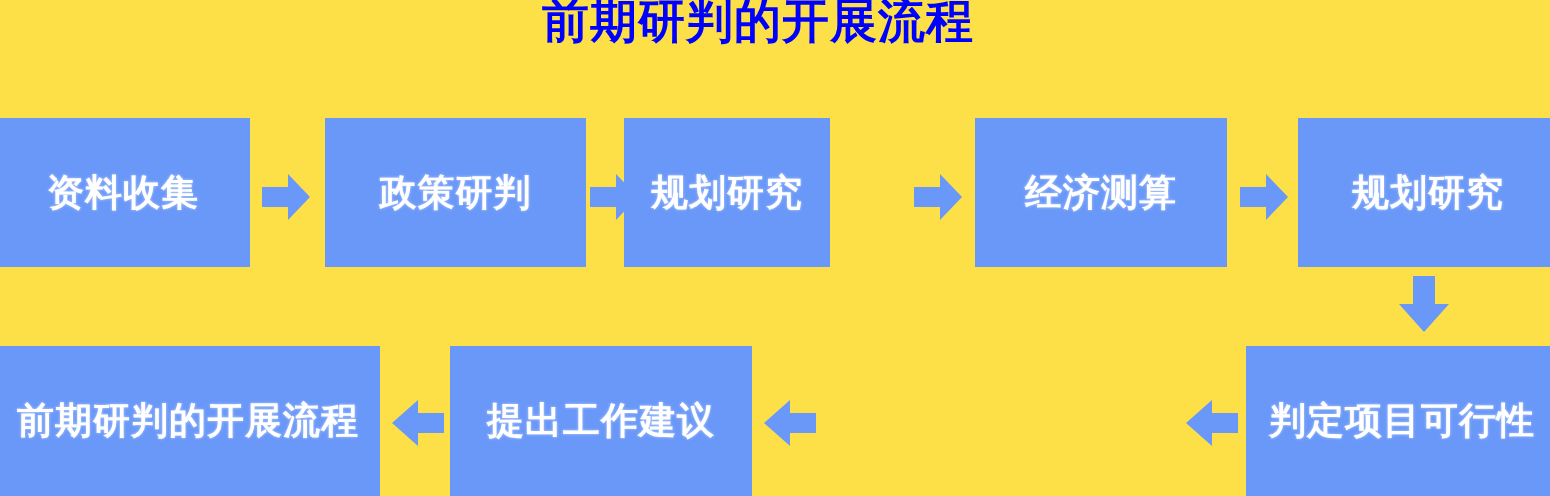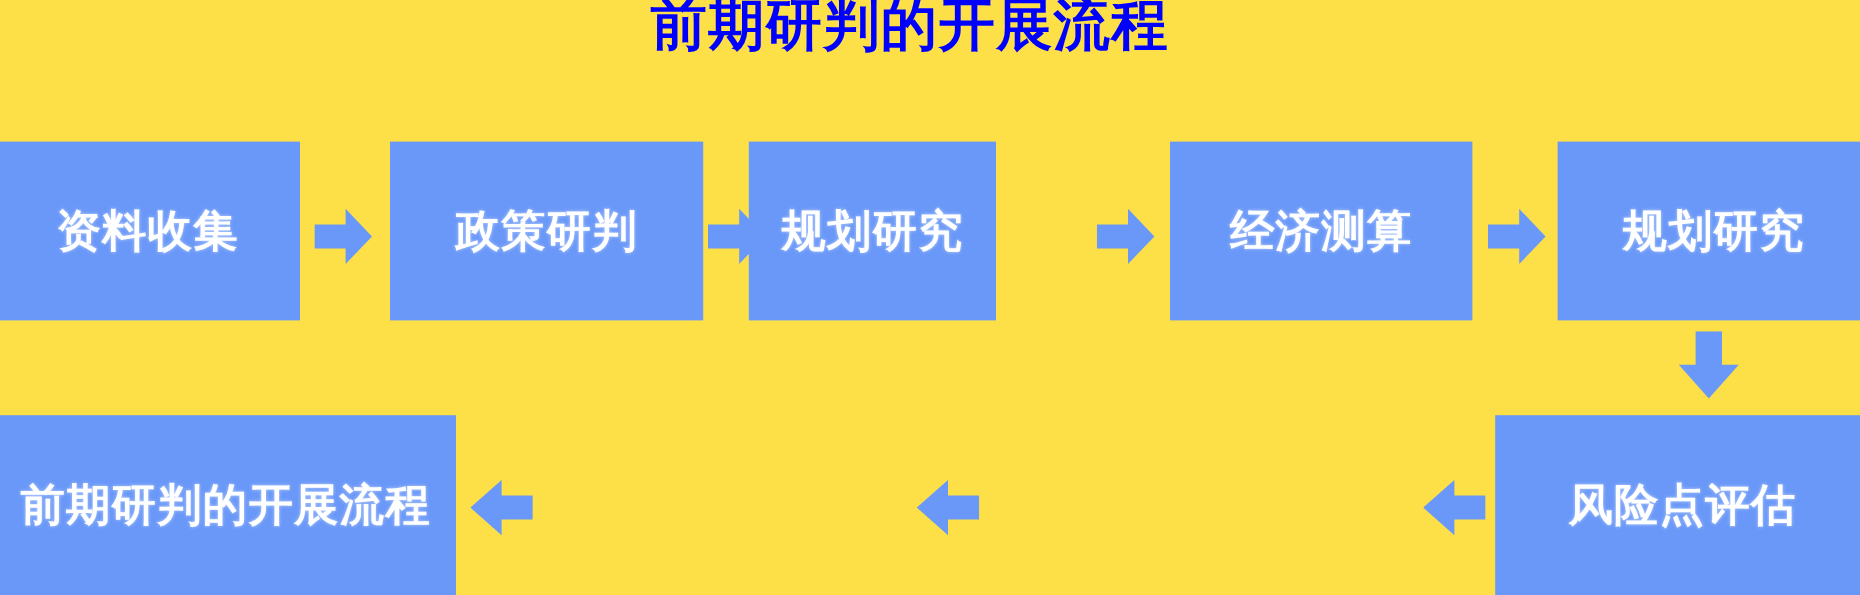--- a/index.html
+++ b/index.html
@@ -105,22 +105,25 @@
   <div class="node row-top" id="node-3">
     <span class="node-label">经济测算</span>
   </div>
   <div class="node row-top" id="node-4">
     <span class="node-label">规划研究</span>
   </div>
 
   <div class="node row-bottom" id="node-5">
     <span class="node-label">前期研判的开展流程</span>
   </div>
+  <div class="node row-bottom" id="node-6">
+    <span class="node-label">提出工作建议</span>
+  </div>
   <div class="node row-bottom" id="node-8">
-    <span class="node-label">风险点评估</span>
+    <span class="node-label">判定项目可行性</span>
   </div>
 
   <span class="arrow" id="arrow-r0">
     <svg width="48" height="52" viewBox="0 0 48 52">
         <polygon points="0,16 26,16 26,3 48,26 26,49 26,36 0,36" fill="#6A98F8"></polygon>
       </svg>
   </span>
   <span class="arrow" id="arrow-r1">
     <svg width="48" height="52" viewBox="0 0 48 52">
         <polygon points="0,16 26,16 26,3 48,26 26,49 26,36 0,36" fill="#6A98F8"></polygon>

